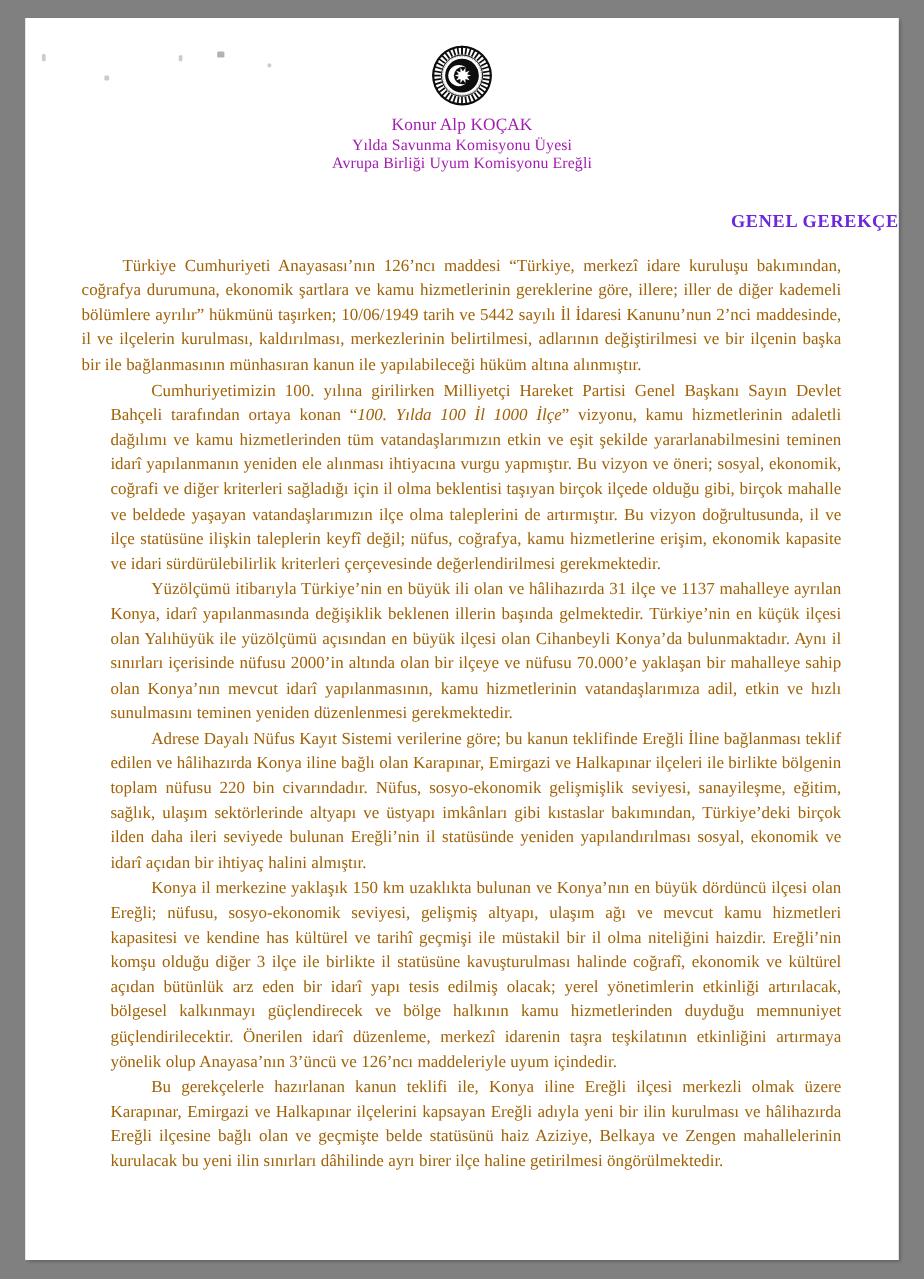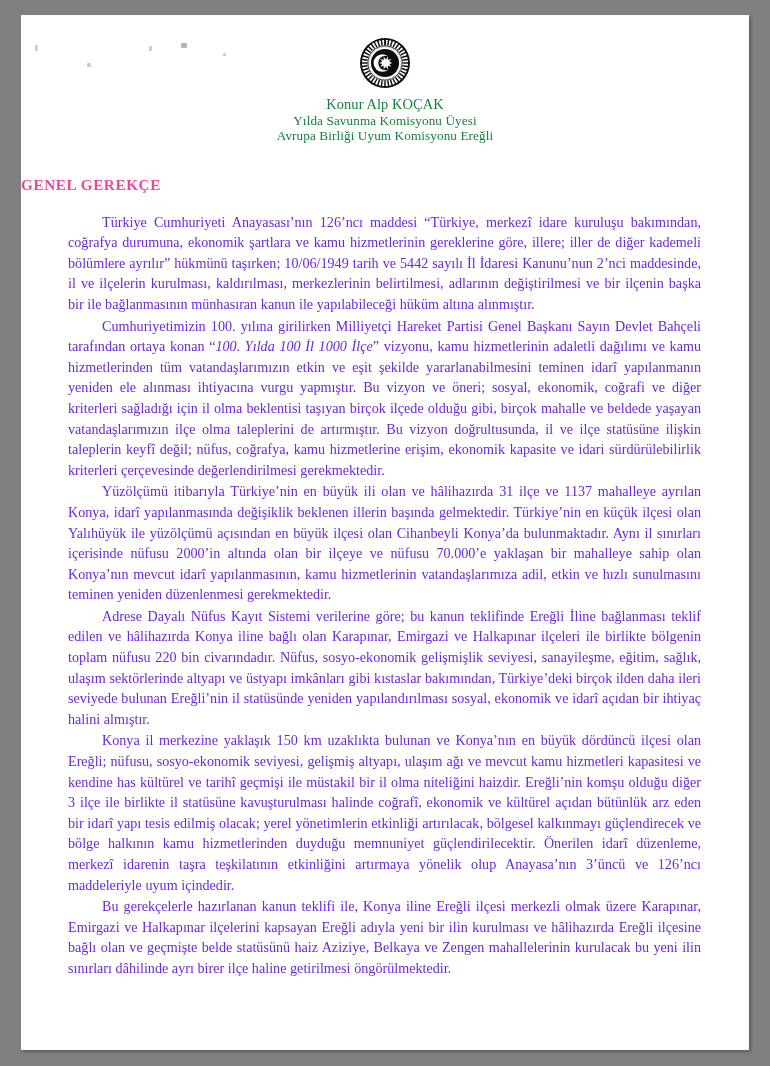--- a/index.html
+++ b/index.html
@@ -48,55 +48,55 @@
     display: block;
     margin: 0 auto 7px auto;
     width: 52px;
     height: 52px;
   }
   .emblem-wrap svg { display: block; }
 
   .header-lines {
     font-size: 13.2px;
     line-height: 15.3px;
-    color: #15803d;
+    color: #a21caf;
     letter-spacing: 0.1px;
   }
   .header-lines .name {
     font-size: 14.4px;
     line-height: 17px;
   }
 
   
   .doc-title {
-    text-align: left;
+    text-align: right;
     font-weight: bold;
     font-size: 15.2px;
     letter-spacing: 0.6px;
     margin-top: 32px;
     margin-bottom: 18px;
-    color: #ec4899;
+    color: #6d28d9;
   }
 
   .body-col {
     margin: 0 48px 0 47px;
   }
 
   p.para {
     margin: 0 0 0.5px 0;
     text-align: justify;
     text-justify: inter-word;
     text-indent: 34px;
     font-size: 14.15px;
     line-height: 20.6px;
-    color: #6d28d9;
+    color: #a16207;
     hyphens: none;
     word-spacing: 0.1px;
   }
-  p.para + p.para { margin-top: 1px; }
+  p.para + p.para { margin-top: 1px; margin-left: 24px; }
 
   .it { font-style: italic; }
 </style>
 </head>
 <body>
 
 <div id="page-shell">
 
   <div class="speck s1"></div>
   <div class="speck s2"></div>

